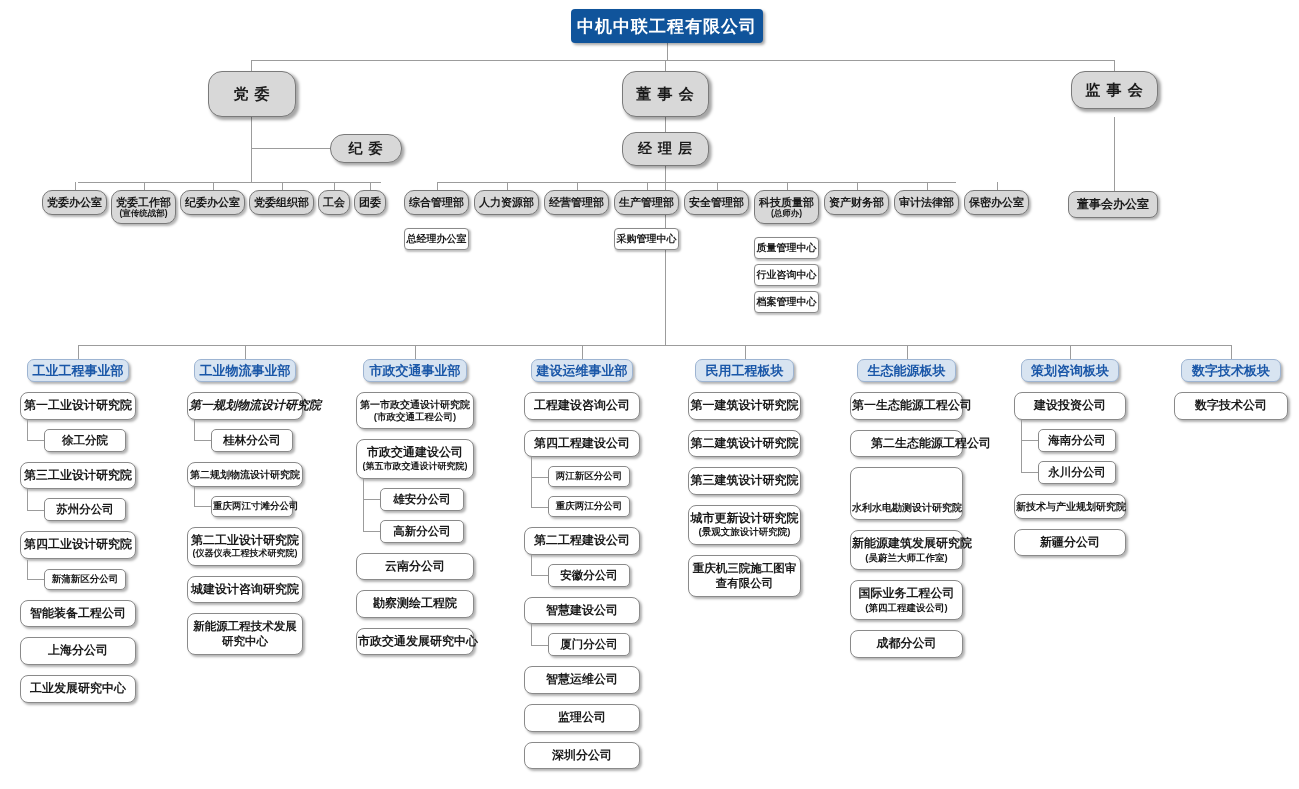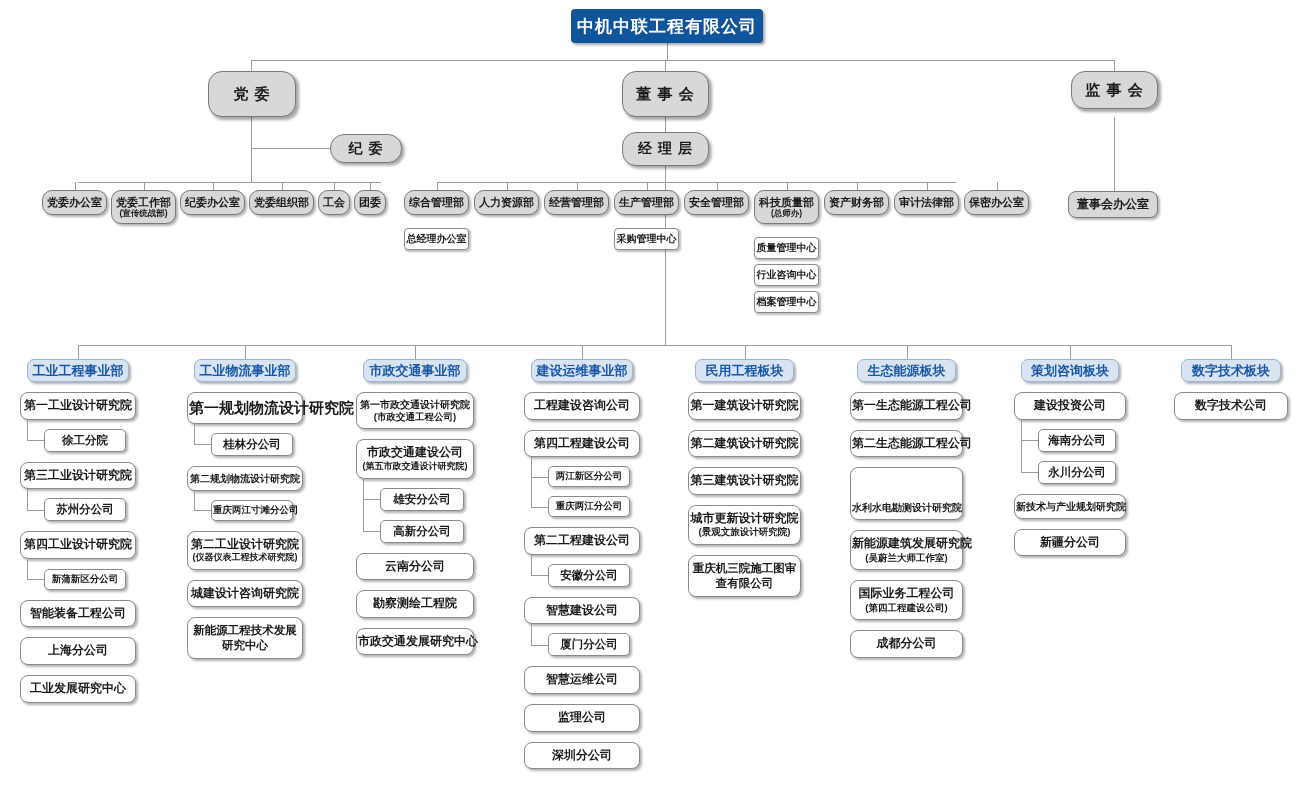--- a/index.html
+++ b/index.html
@@ -194,21 +194,21 @@
         <div class="unit">
           <div class="unit-box">
             <div class="u-label" style="white-space: nowrap;">工业发展研究中心</div>
           </div>
         </div>
       </div>
       <div class="col c1">
         <div class="div-head">工业物流事业部</div>
         <div class="unit">
           <div class="unit-box">
-            <div class="u-label" style="font-size: 15px; white-space: nowrap;">第一规划物流设计研究院</div>
+            <div class="u-label" style="font-size: 12px; white-space: nowrap; font-style: italic;">第一规划物流设计研究院</div>
           </div>
           <div class="branch b-first">
             <div class="branch-box">桂林分公司</div>
           </div>
         </div>
         <div class="unit">
           <div class="unit-box">
             <div class="u-label" style="font-size: 10px; white-space: nowrap;">第二规划物流设计研究院</div>
           </div>
           <div class="branch b-first">
@@ -349,21 +349,21 @@
       </div>
       <div class="col c5">
         <div class="div-head">生态能源板块</div>
         <div class="unit">
           <div class="unit-box">
             <div class="u-label" style="white-space: nowrap;">第一生态能源工程公司</div>
           </div>
         </div>
         <div class="unit">
           <div class="unit-box">
-            <div class="u-label" style="white-space: nowrap;">第二生态能源工程公司</div>
+            <div class="u-label" style="white-space: nowrap; margin-left: 19px;">第二生态能源工程公司</div>
           </div>
         </div>
         <div class="unit">
           <div class="unit-box">
             <div class="u-label" style="font-size: 10px; white-space: nowrap; margin-top: 28px;">水利水电勘测设计研究院</div>
           </div>
         </div>
         <div class="unit">
           <div class="unit-box">
             <div class="u-label" style="white-space: nowrap;">新能源建筑发展研究院</div>

